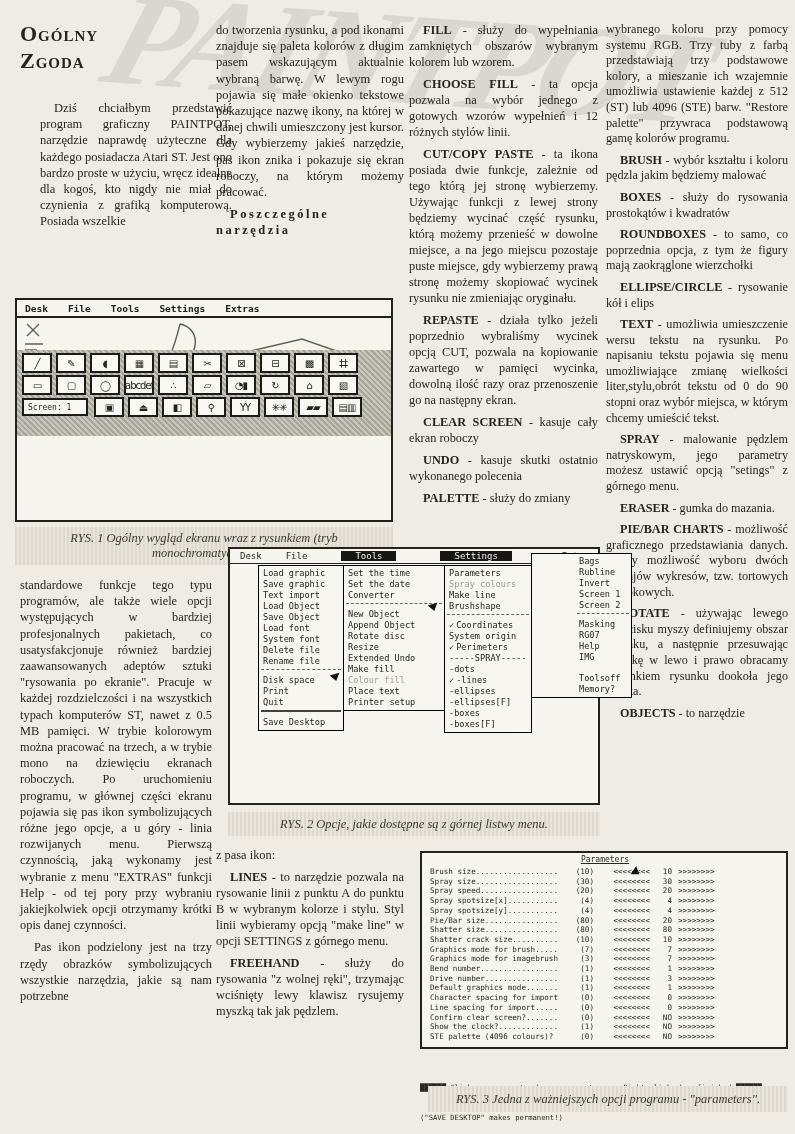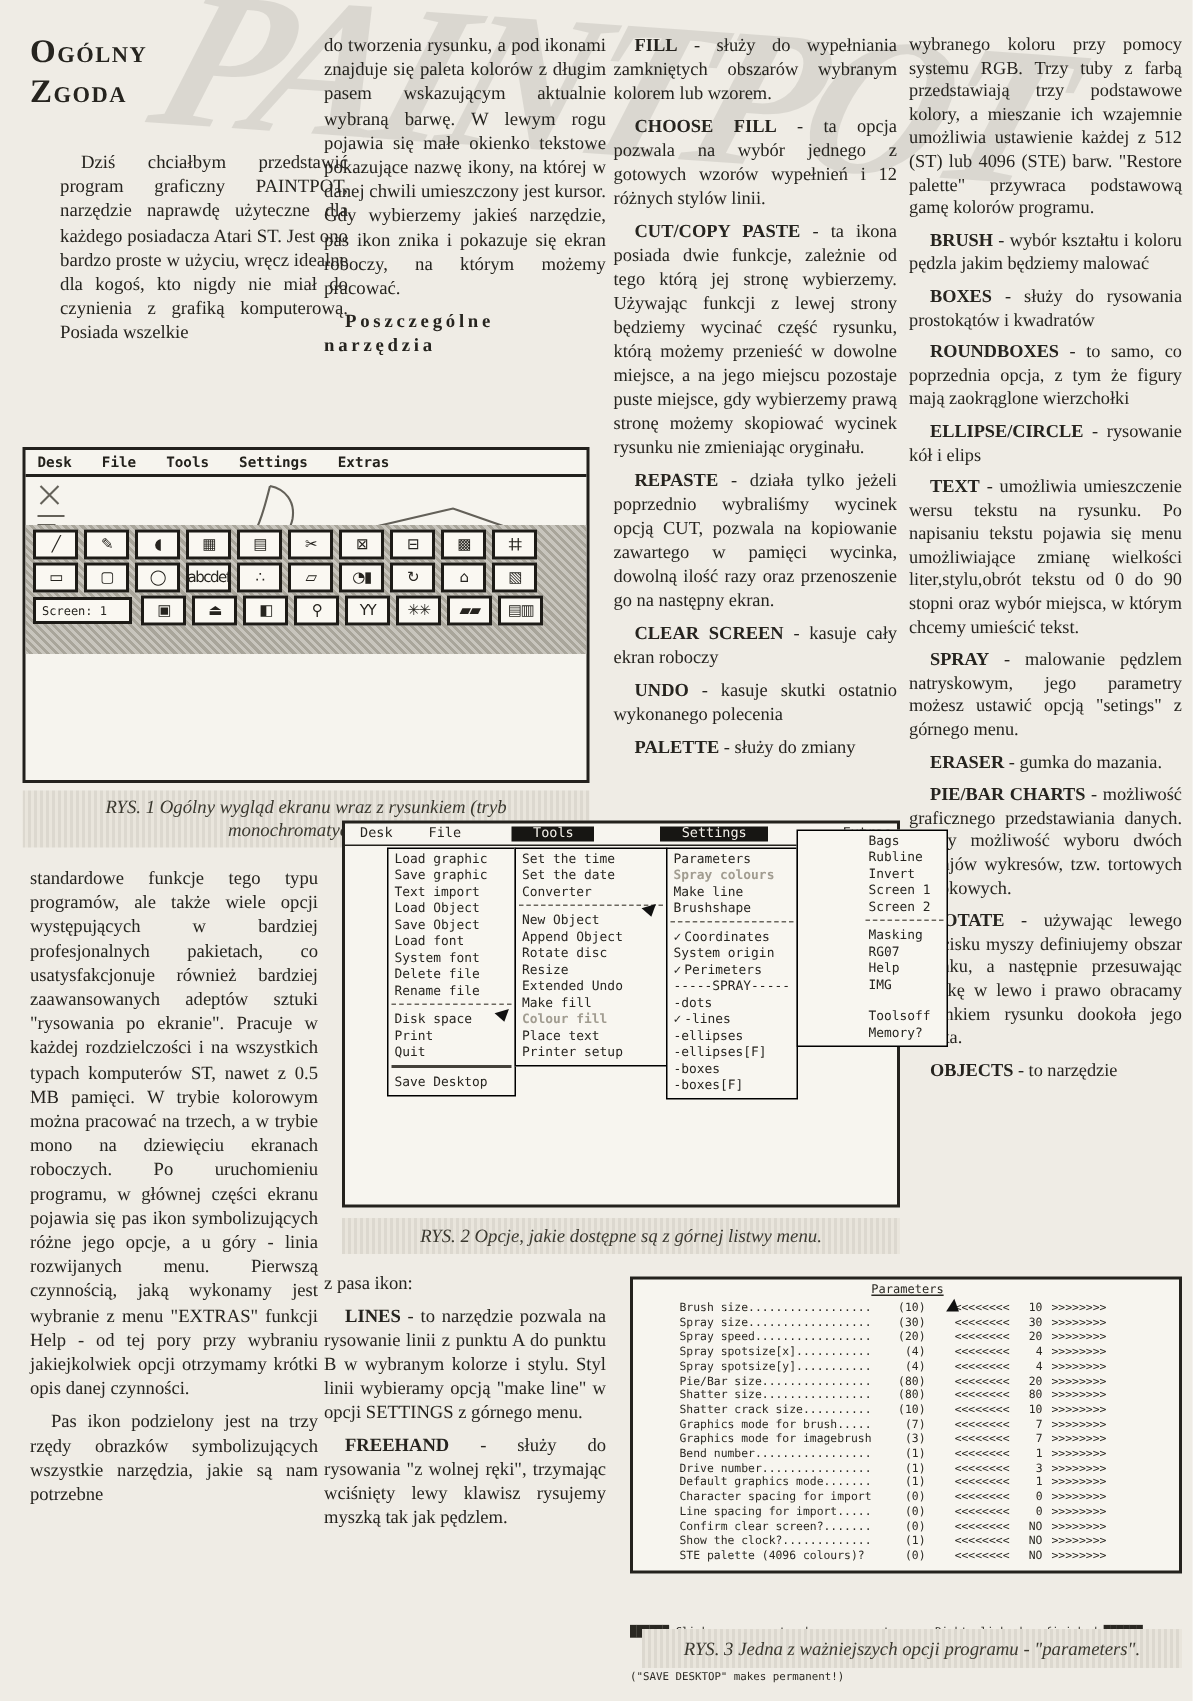--- a/index.html
+++ b/index.html
@@ -47,36 +47,36 @@
   .fig2-menubar{height:14px;border-bottom:1px solid #24221d;display:flex;align-items:center;font-size:9px;}
   .fig2-menubar .mi{padding:0 4px;}
   .fig2-menubar .mi:nth-child(1){margin-left:6px;}
   .fig2-menubar .mi:nth-child(2){margin-left:16px;}
   .fig2-menubar .mi:nth-child(3){margin-left:30px;}
   .fig2-menubar .mi:nth-child(4){margin-left:44px;}
   .fig2-menubar .mi:nth-child(5){margin-left:46px;}
   .fig2-menubar .mi.active{background:#171613;color:#f4f1ea;padding:0 14px;}
   .menu{position:absolute;border:1px solid #000000;background:#f8f6f0;font-size:8.6px;line-height:11px;padding:2px 0;}
   .menu .mitem{padding:0 4px;white-space:pre;}
-  .menu .mitem.grey{color:#a19c90;font-weight:bold;}
+  .menu .mitem.grey{color:#a19c90;}
   .menu .mitem.checked::before{content:"\2713";margin-right:2px;}
   .menu .mitem.sep{border-top:1px dashed #6b675e;height:3px;margin:2px 2px;padding:0;}
   .menu .mitem.sep2{border-top:2px solid #44413a;height:3px;margin:2px 2px;padding:0;}
   .menu .mitem.blank{height:10px;}
   .m-file{left:28px;top:16px;width:84px;}
   .m-tools{left:113px;top:16px;width:100px;}
   .m-settings{left:214px;top:16px;width:86px;}
   .m-extras{left:301px;top:4px;width:56px;padding-left:43px;}
   .cursor{position:absolute;width:0;height:0;border-left:8px solid #111;border-top:3px solid transparent;
           border-bottom:6px solid transparent;transform:rotate(200deg);}
   
   .fig3{left:420px;top:851px;width:368px;position:absolute;z-index:1;font-family:"DejaVu Sans Mono",monospace;color:#2a2822;}
   .fig3-box{border:2px solid #24221d;background:#f7f5ef;box-sizing:border-box;padding:2px 6px 5px 8px;position:relative;}
   .fig3-title{text-align:center;font-size:8px;margin-bottom:3px;text-decoration:underline;}
-  .prow{display:flex;font-size:7.6px;line-height:9.7px;white-space:pre;justify-content:center;}
+  .prow{display:flex;font-size:7.6px;line-height:9.7px;white-space:pre;}
   .plabel{width:138px;overflow:hidden;}
   .pdef{width:26px;text-align:right;}
   .parrL{width:56px;text-align:right;}
   .pval{width:22px;text-align:right;}
   .parrR{width:56px;text-align:left;padding-left:6px;}
   .fig3-notes{margin-top:14px;font-size:7.2px;line-height:10px;white-space:pre;overflow:hidden;}
   
   .footer{position:absolute;left:15px;top:1069px;width:372px;height:29px;background:#12110f;z-index:1;
           display:flex;align-items:center;color:#f1eee7;font-weight:bold;}
   .footer .pg{margin-left:92px;font-size:15px;}

